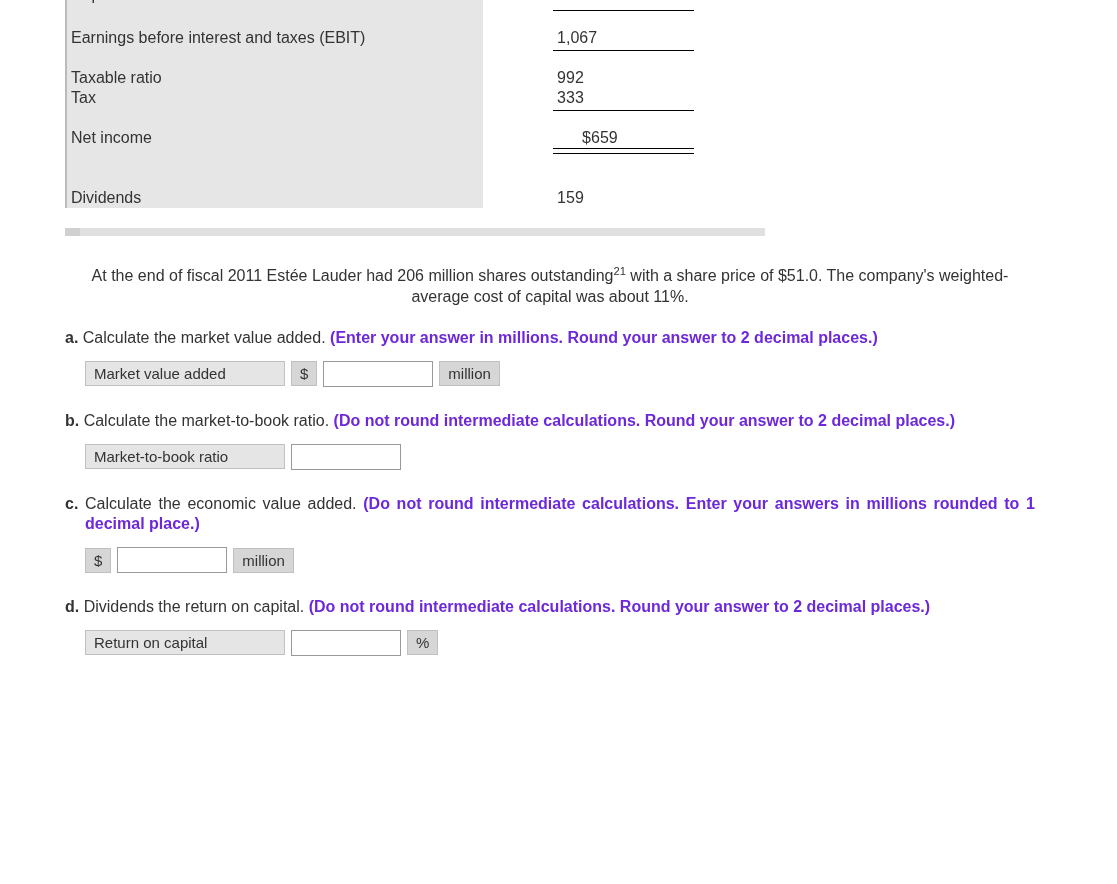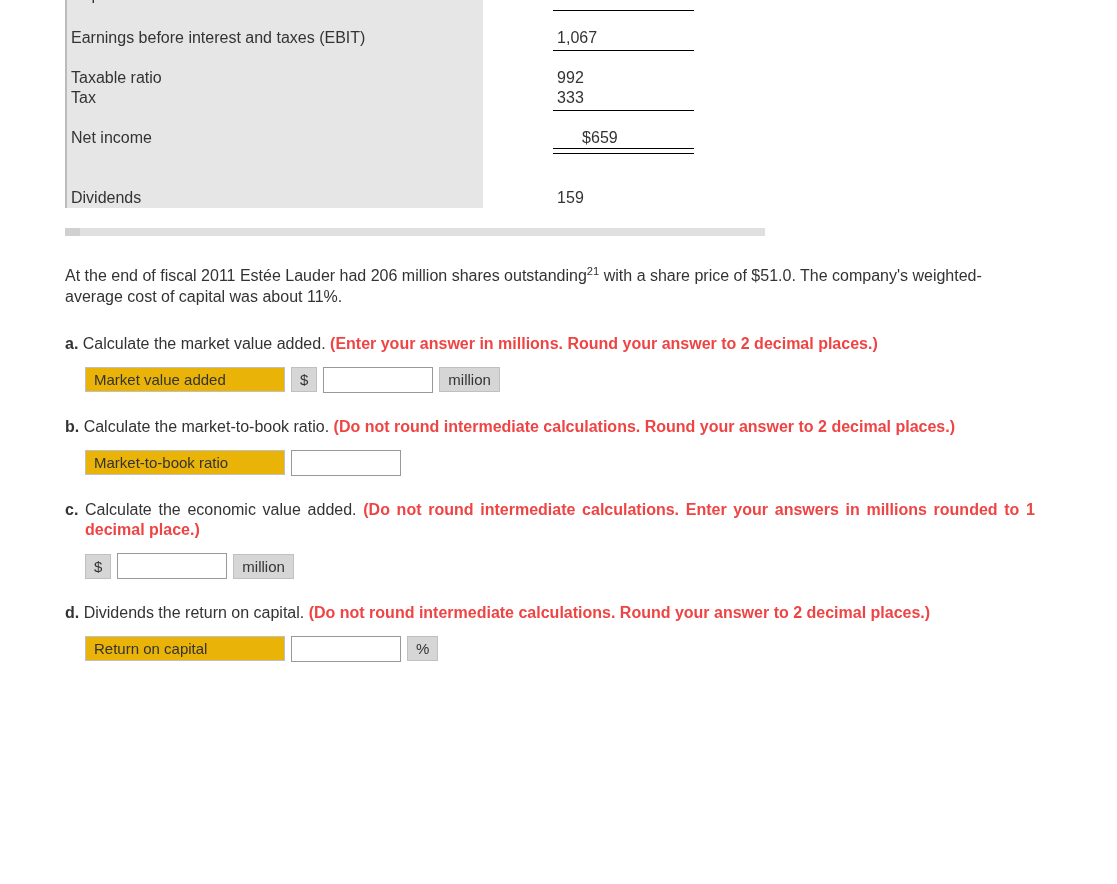--- a/index.html
+++ b/index.html
@@ -63,42 +63,43 @@
     .scrollbar-strip::before {
       content:"";
       position:absolute;
       left:0; top:0;
       height:8px;
       width:15px;
       background:#d0d0d0;
     }
     .body-text {
       max-width: 970px;
-      margin-bottom: 26px;
+      margin-bottom: 20px;
       line-height: 1.3;
+      text-align: center;
     }
     sup { font-size:0.7em; }
     .question {
       max-width: 970px;
       margin-bottom: 12px;
       line-height:1.3;
       text-align: justify;
       padding-left: 20px;
       text-indent: -20px;
     }
     .q-letter { font-weight:bold; }
-    .q-hint { color:#ef4444; font-weight:bold; }
+    .q-hint { color:#6d28d9; font-weight:bold; }
     .answer-row {
       display:flex;
       align-items:center;
       gap:6px;
       margin: 4px 0 24px 20px;
     }
     .answer-label {
-      background:#eab308;
+      background:#e5e5e5;
       border:1px solid #c0c0c0;
       padding:3px 8px;
       width:200px;
       font-size:15px;
     }
     .prefix-box, .suffix-box {
       background:#d6d6d6;
       border:1px solid #c0c0c0;
       padding:3px 8px;
       font-size:15px;

